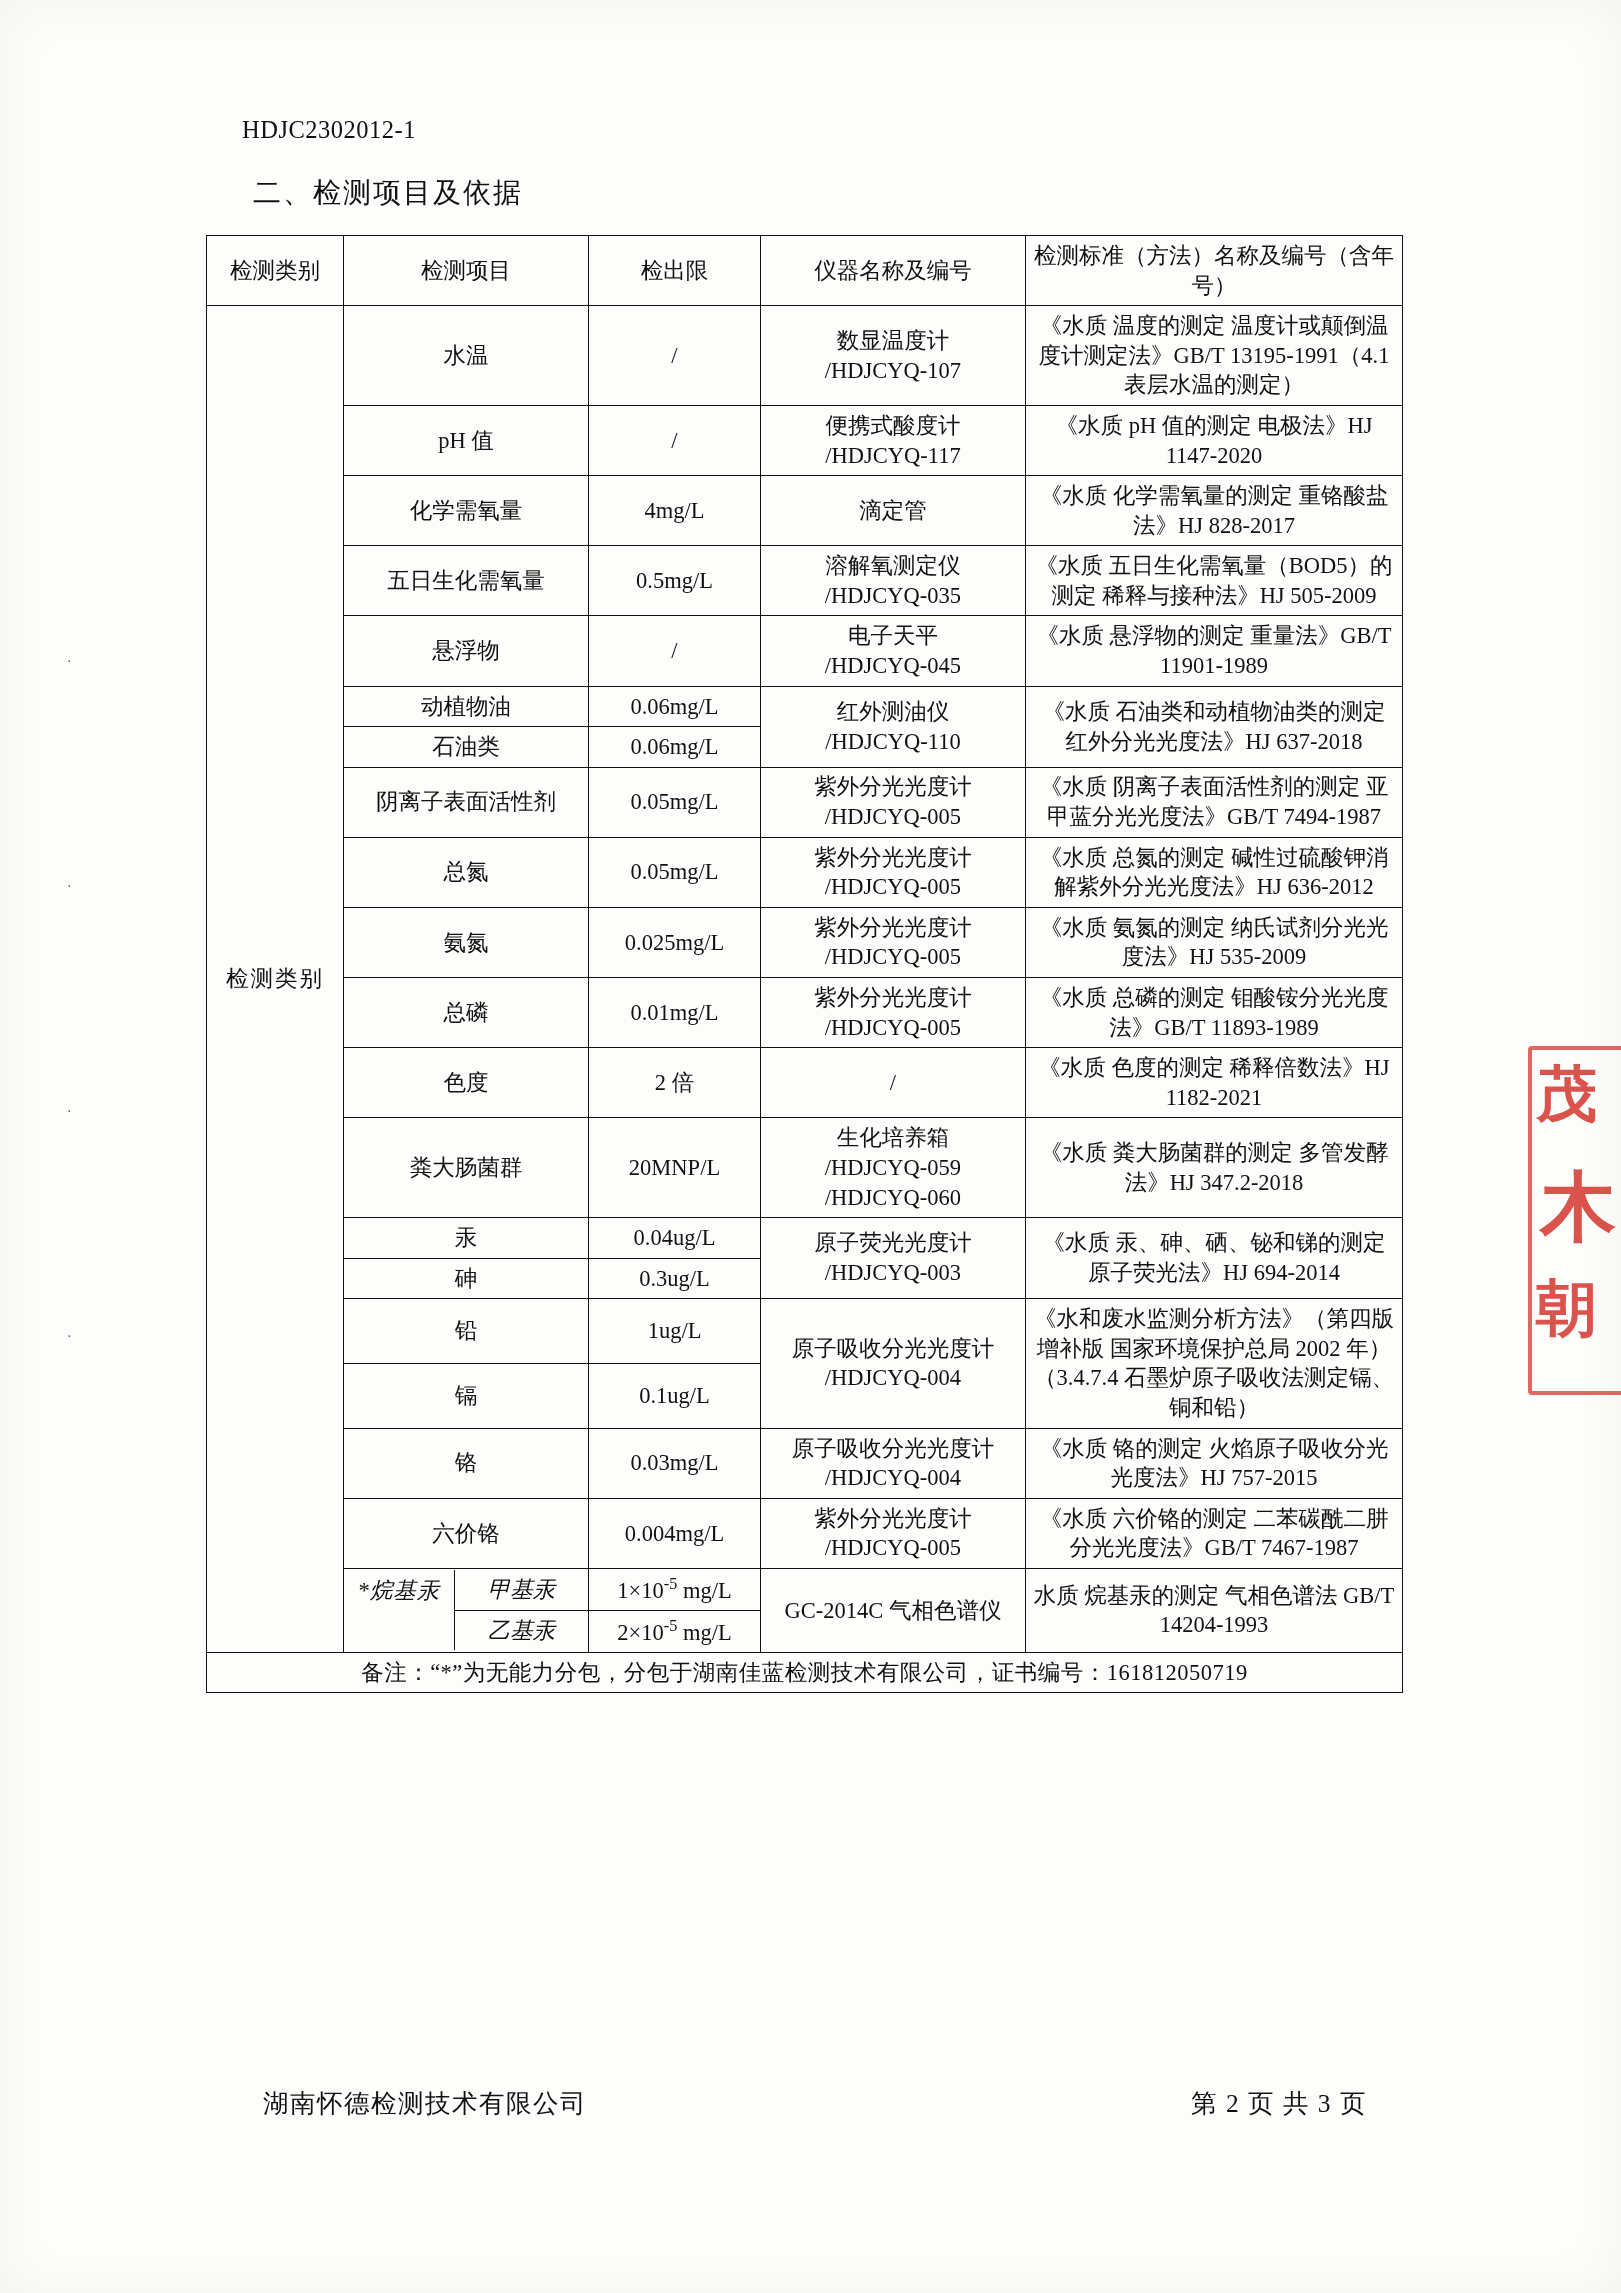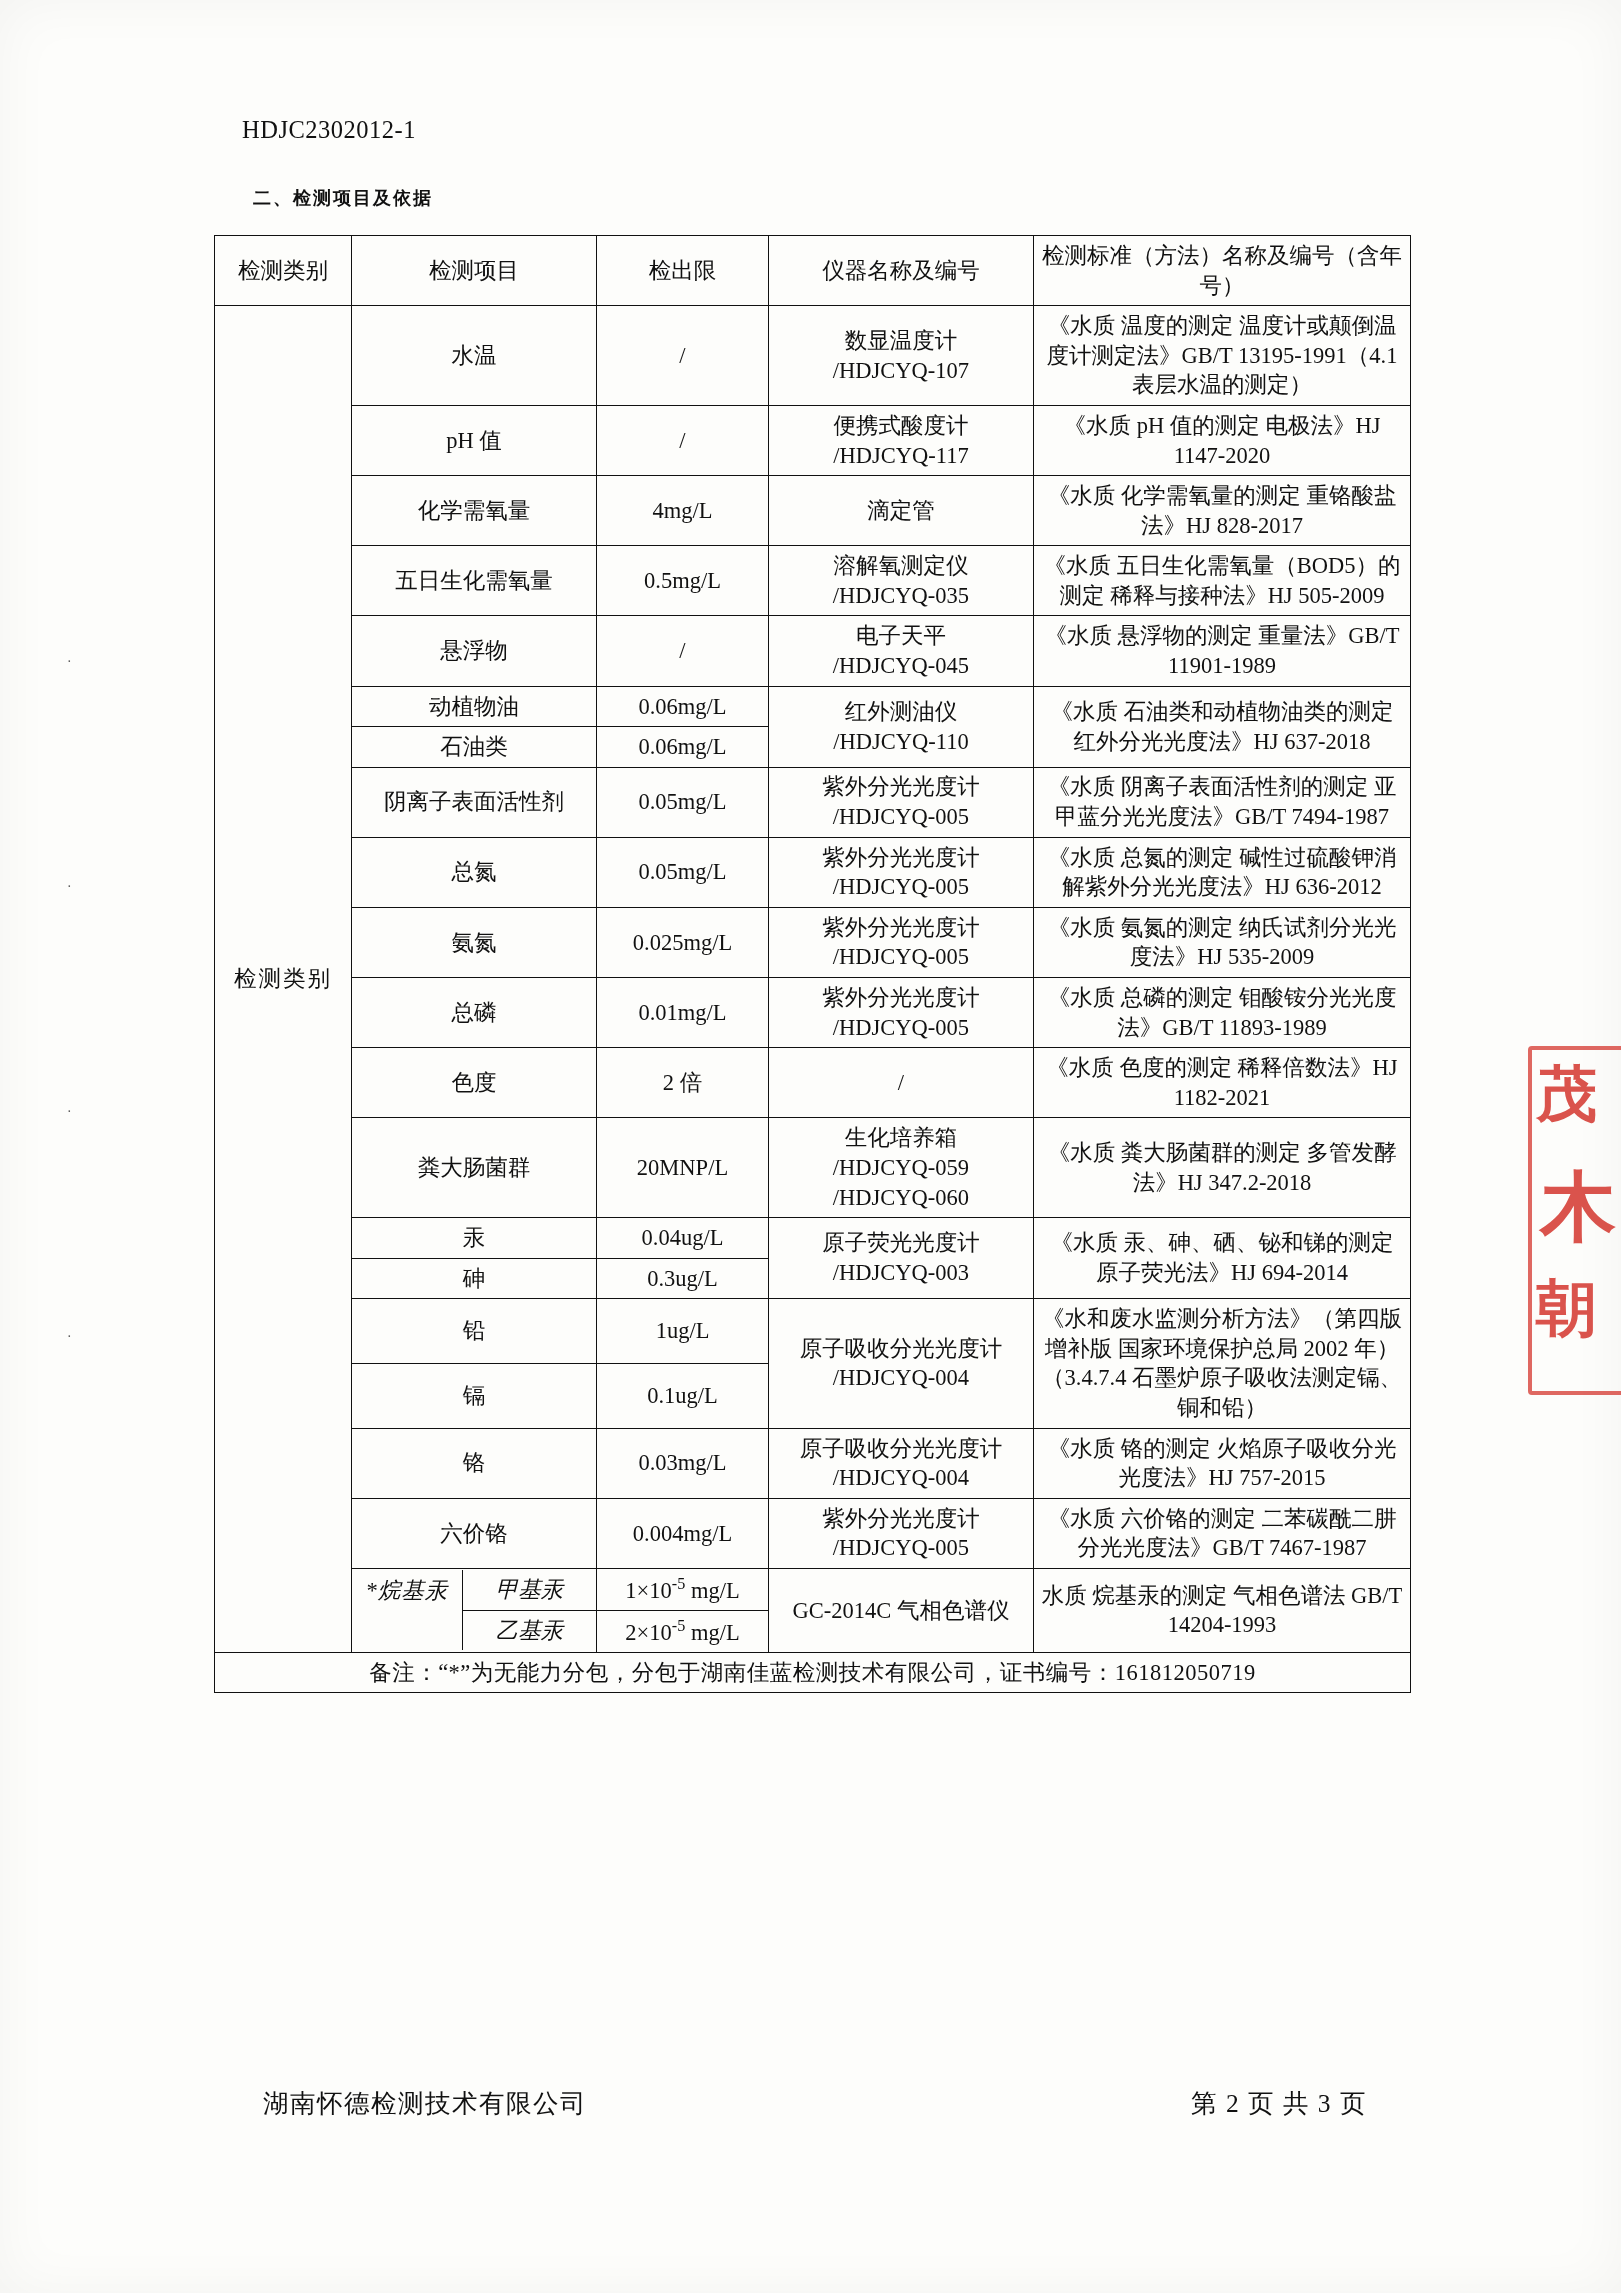--- a/index.html
+++ b/index.html
@@ -48,28 +48,28 @@
     position: absolute;
     left: 823px;
     top: 0;
     font-size: 24.5px;
     letter-spacing: 1px;
     white-space: nowrap;
   }
   .section-title {
     position: absolute;
     left: 253px;
-    top: 186px;
-    font-size: 18px;
-    font-weight: bold;
+    top: 174px;
+    font-size: 28px;
+    font-weight: normal;
     letter-spacing: 2px;
   }
   table.main {
     position: absolute;
-    left: 214px;
+    left: 206px;
     top: 235px;
     width: 1196px;
     border-collapse: collapse;
     table-layout: fixed;
   }
   table.main td, table.main th {
     border: 1.5px solid #111;
     text-align: center;
     vertical-align: middle;
     font-size: 22.5px;

